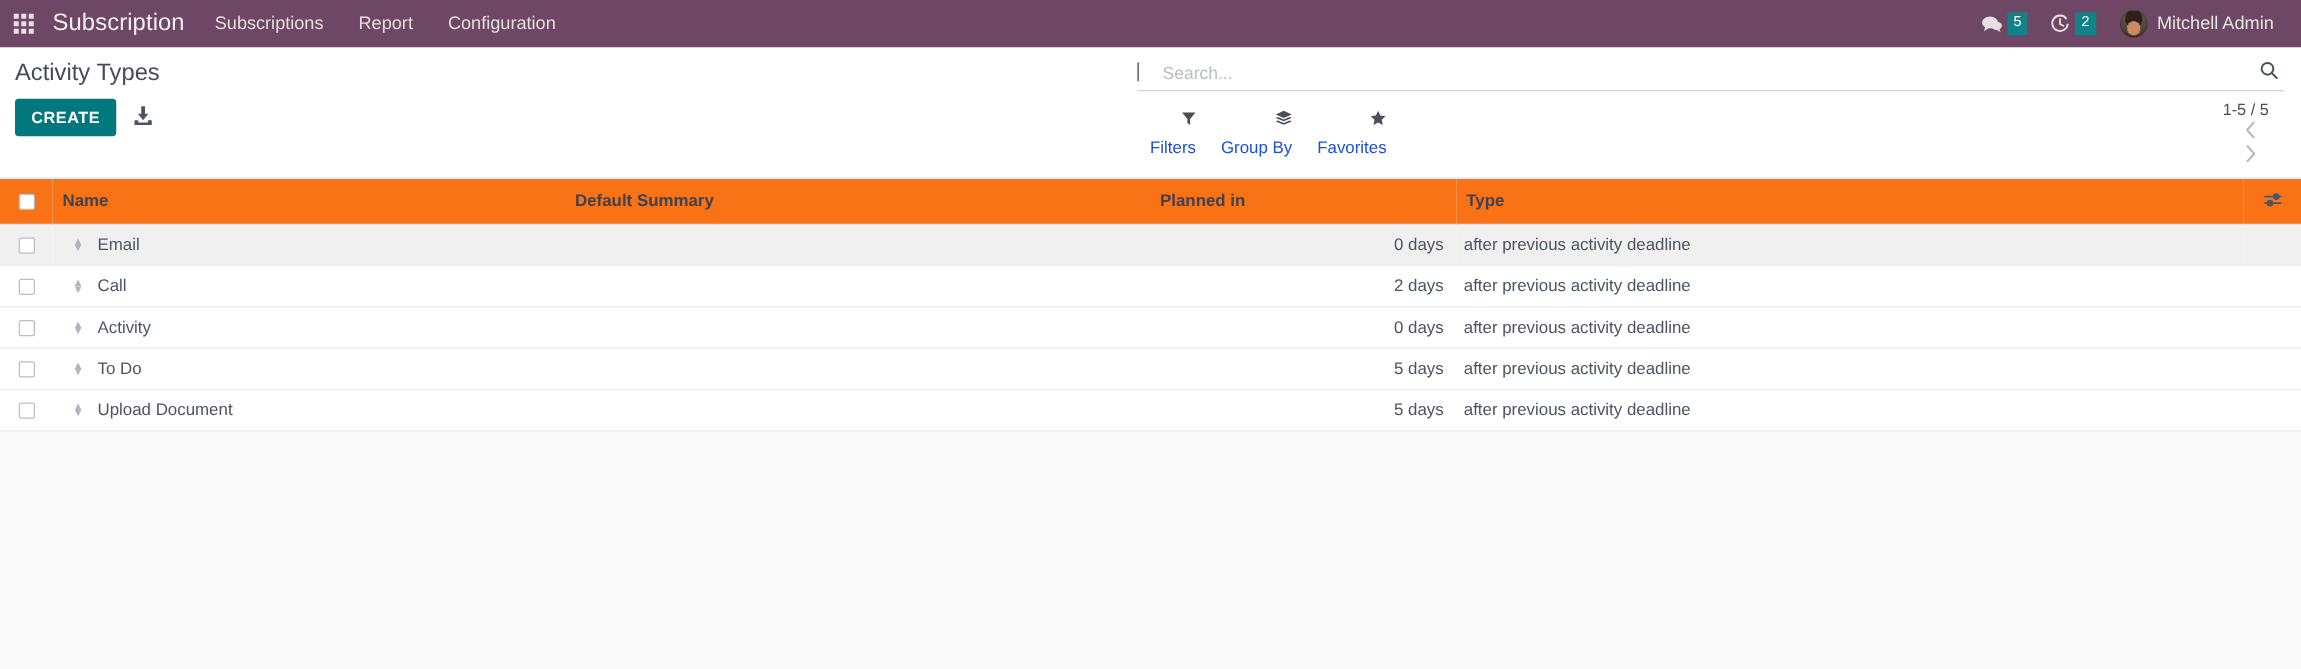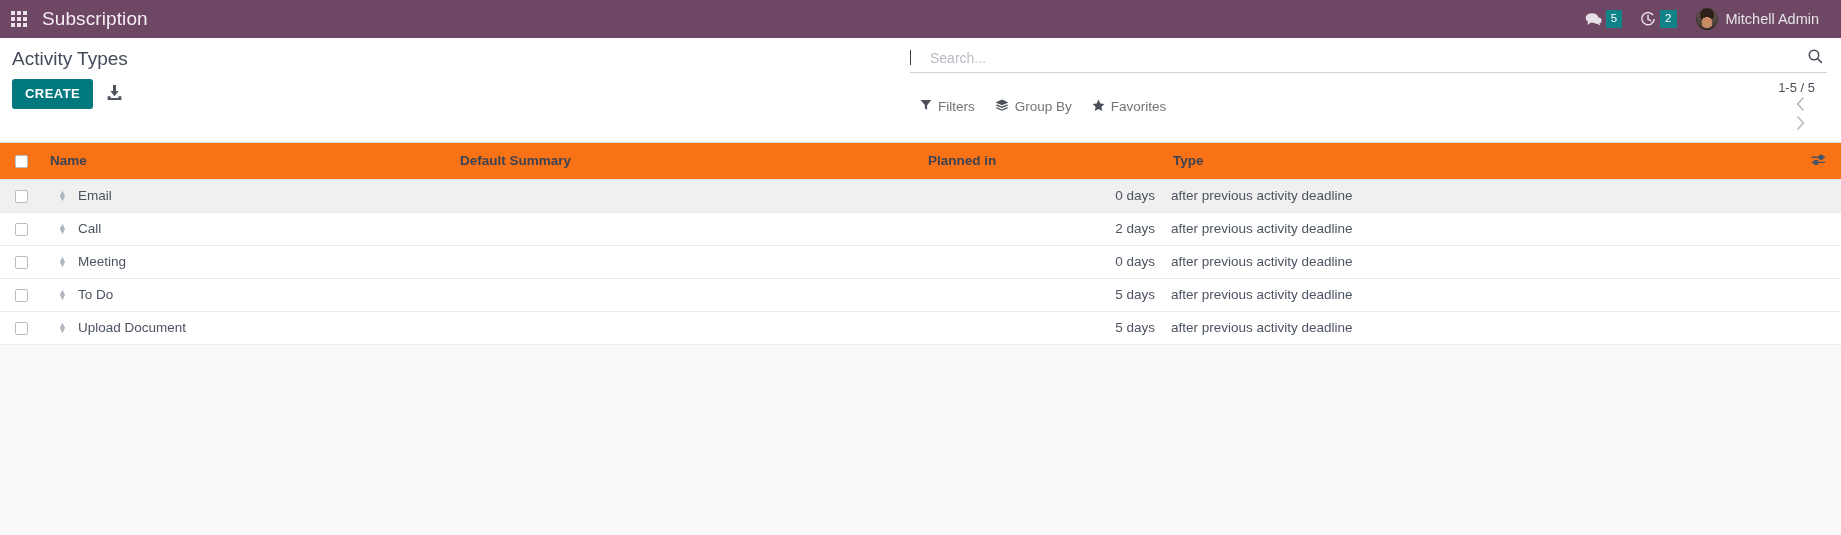--- a/index.html
+++ b/index.html
@@ -168,27 +168,28 @@
     background: none; border: none; cursor: pointer;
     color: #4a4f5a; padding: 0 2px; display: flex; align-items: center;
   }
   .cp-bottom {
     display: flex;
     align-items: center;
     padding: 7px 0 9px 0;
   }
   .dropdowns { display: flex; align-items: center; gap: 20px; margin-left: 10px; }
   .dd-toggle {
-    display: flex; align-items: flex-start; gap: 6px;
+    display: flex; align-items: flex-end; gap: 6px;
     font-size: 13.5px;
-    color: #737373;
+    color: #1d4ed8;
     cursor: pointer;
     background: none; border: none; font-family: inherit;
     padding: 1px 0;
     font-weight: 400;
+    flex-direction: column;
   }
   .pager {
     margin-left: auto;
     display: flex;
     align-items: center;
     gap: 2px;
     padding-right: 4px;
     flex-direction: column;
   }
   .pager-value { font-size: 13px; color: #4a4f5a; white-space: nowrap; margin-right: 8px; }
@@ -273,20 +274,25 @@
         <i></i>
         <i></i>
         <i></i>
         <i></i>
         <i></i>
         <i></i>
     </span>
   </div>
   <div class="brand">Subscription</div>
 
+  <div class="menu-items">
+    <div class="menu-item">Subscriptions</div>
+    <div class="menu-item">Report</div>
+    <div class="menu-item">Configuration</div>
+  </div>
 
   <div class="nav-right">
     <div class="nav-sys">
       <span>
         <svg width="17" height="15" viewBox="0 0 17 15" fill="#e8dfe5">
           <ellipse cx="7" cy="6" rx="6.4" ry="4.8"></ellipse>
           <path d="M3.2 9.4 L2.2 13 L6 10.6 Z"></path>
           <ellipse cx="12.2" cy="8.6" rx="4.3" ry="3.3"></ellipse>
           <path d="M14.4 11 L15.4 13.6 L12.3 12 Z"></path>
         </svg>
@@ -469,21 +475,21 @@
       <tr>
         <td class="col-check">
           <span class="cb"></span>
         </td>
         <td>
           <span class="cell-name">
             <span class="handle">
                 <span>▲</span>
                 <span>▼</span>
               </span>
-            <span>Meeting</span>
+            <span>Activity</span>
           </span>
         </td>
         <td></td>
         <td class="planned-cell">0 days</td>
         <td class="type-cell">after previous activity deadline</td>
         <td></td>
       </tr>
 
       <tr>
         <td class="col-check">

